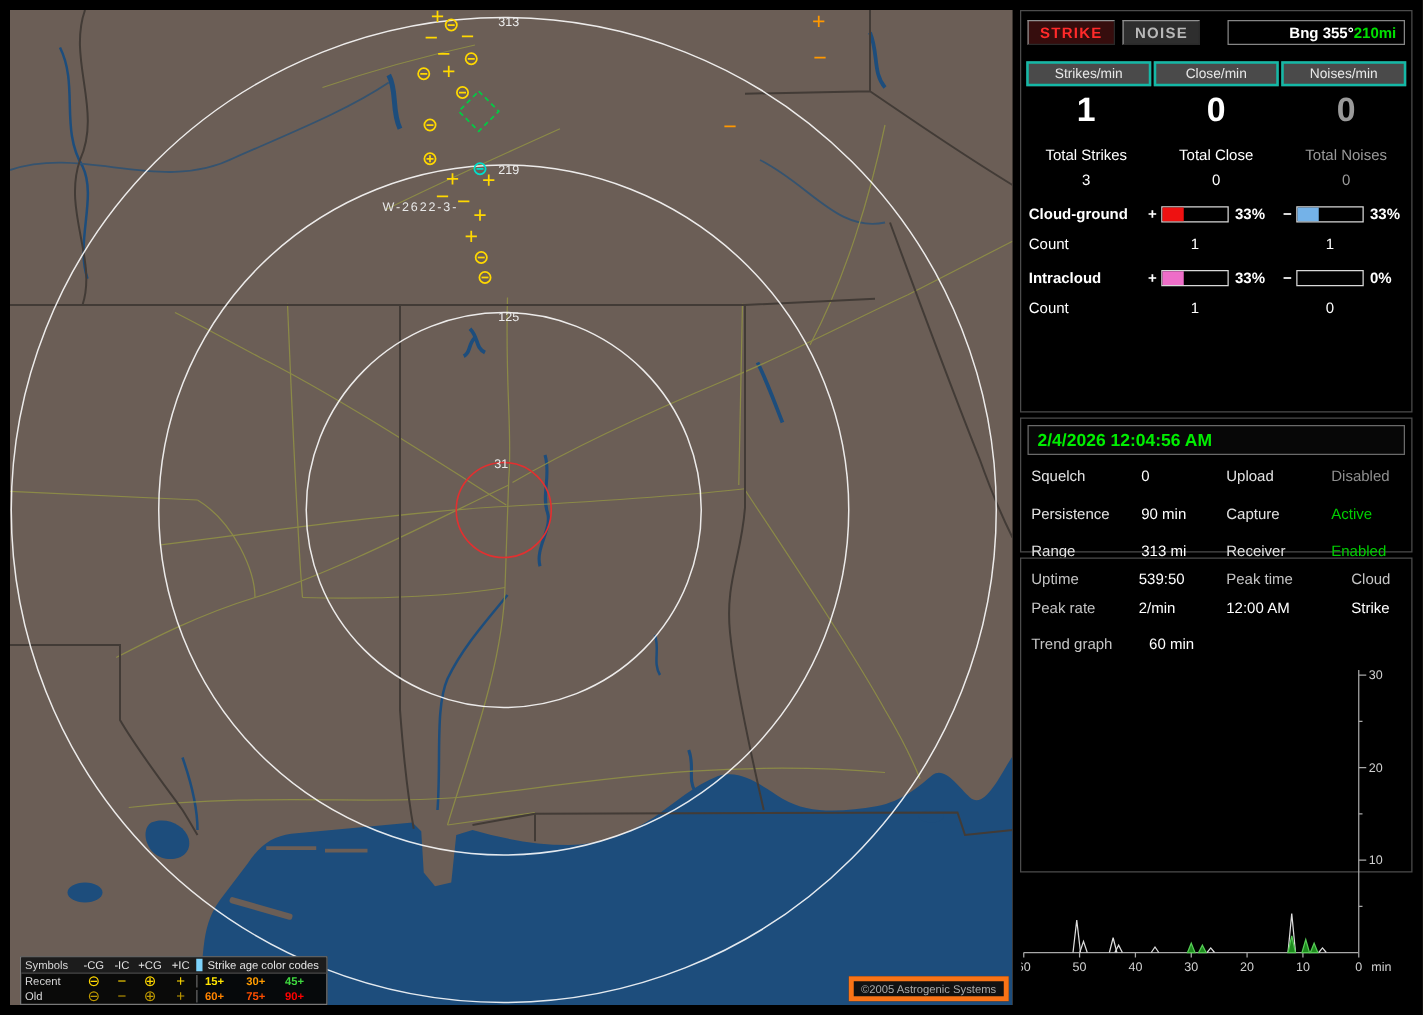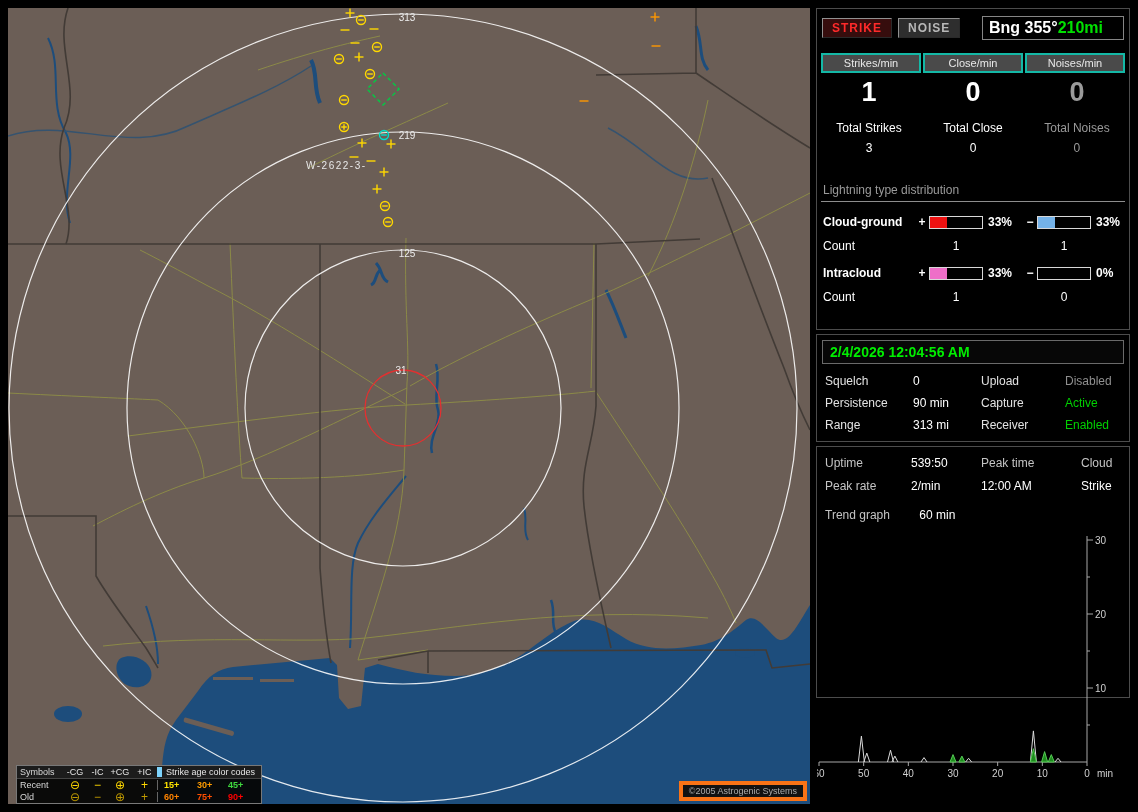--- a/index.html
+++ b/index.html
@@ -33,21 +33,21 @@
   .box1{top:8px;height:322px;}
   .box2{top:334px;height:108px;}
   .box3{top:446px;height:252px;}
 
   .btn-row{display:flex;gap:6px;padding:7px 5px 0 5px;align-items:center;}
   .ind-btn{height:20px;padding:0 9px;font-weight:bold;font-size:12px;letter-spacing:1px;
     border:1px solid;border-color:#909090 #2a2a2a #2a2a2a #909090;cursor:pointer;font-family:inherit;}
   .strike-btn{background:#360d0d;color:#ff2a2a;}
   .noise-btn{background:#2e2e2e;color:#b8b8b8;}
   .bearing{margin-left:auto;width:128px;border:1px solid #858585;background:#000;display:flex;
-    justify-content:flex-start;align-items:center;padding:2px 6px;font-weight:bold;font-size:16px;}
+    justify-content:flex-end;align-items:center;padding:2px 6px;font-weight:bold;font-size:12px;}
   .bearing .val{color:#00e000;}
 
   .rate-row{display:flex;justify-content:space-between;padding:0 4px;margin-top:13px;}
   .rate-chip{width:96px;text-align:center;background:#4a4a4a;color:#e8e8e8;font-size:11px;
     padding:2px 0;border:2px solid #14b8a6;cursor:pointer;}
   .tri-row{display:flex;}
   .tri-row > div{width:33.33%;text-align:center;}
   .num-row{margin-top:4px;}
   .num{font-size:27px;font-weight:bold;}
   .lab-row{margin-top:13px;font-size:12px;}
@@ -60,21 +60,21 @@
   .dist-row.count{margin-top:10px;}
   .dl{font-weight:bold;}
   .sign{text-align:center;font-weight:bold;}
   .bar{display:block;height:11px;border:1px solid #d8d8d8;background:#000;}
   .bar i{display:block;height:100%;width:0;}
   .pct{font-weight:bold;padding-left:5px;}
   .cnt{text-align:center;}
 
   .datetime{margin:5px;border:1px solid #6a6a6a;background:#070707;color:#00ee00;font-weight:bold;
     font-size:14px;padding:3px 7px;}
-  .status-grid{display:grid;grid-template-columns:88px 68px 84px 66px;padding:5px 8px;row-gap:8px;font-size:12px;}
+  .status-grid{display:grid;grid-template-columns:88px 68px 84px 66px;padding:5px 8px;row-gap:16px;font-size:12px;}
   .status-grid .lbl{color:#e2e2e2;}
   .status-grid .val{color:#fff;}
 
   .stats-grid{display:grid;grid-template-columns:86px 70px 100px 50px;padding:9px 8px 0 8px;row-gap:9px;font-size:12px;}
   .glbl{color:#c4c4c4;}
   .gval{color:#fff;}
   .trend-row{padding:15px 8px 0 8px;font-size:12px;}
   .trend-row .val{margin-left:26px;color:#fff;}
   #trend-svg{display:block;margin-top:8px;}
   .axis{stroke:#a8a8a8;stroke-width:1;}
@@ -313,21 +313,20 @@
       <div>Total Strikes</div>
       <div>Total Close</div>
       <div class="muted">Total Noises</div>
     </div>
     <div class="tri-row val-row">
       <div>3</div>
       <div>0</div>
       <div class="muted">0</div>
     </div>
 
-    <div class="dist-title">Lightning type distribution</div>
 
     <div class="dist-row">
       <span class="dl">Cloud-ground</span>
       <span class="sign">+</span>
       <span class="bar">
           <i style="width: 33%; background: rgb(238, 17, 17);"></i>
         </span>
       <span class="pct">33%</span>
       <span class="sign">−</span>
       <span class="bar">

